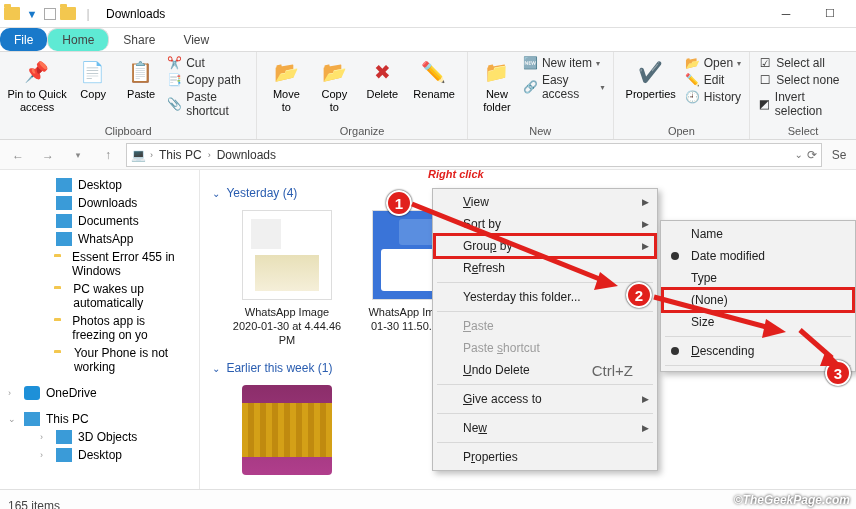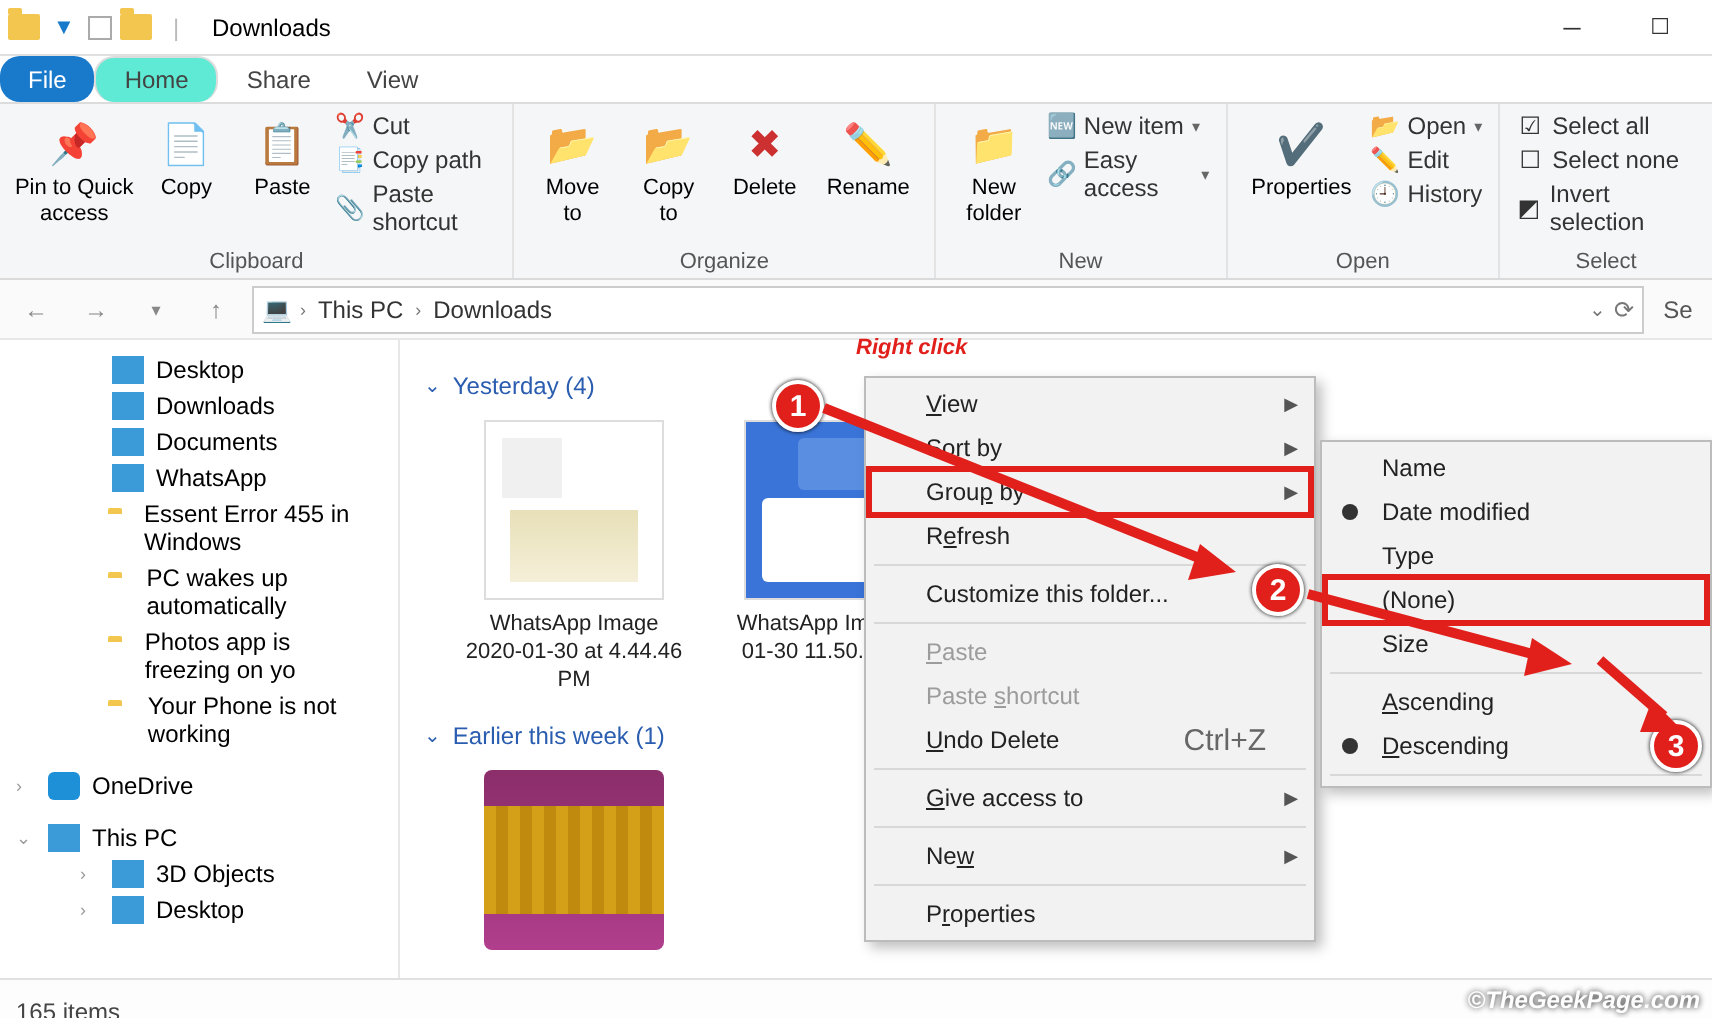--- a/index.html
+++ b/index.html
@@ -354,21 +354,21 @@
     </div>
   <div class="mi hi">
       <span>Grou<u>p</u> by</span>
       <span class="arrow">▶</span>
     </div>
   <div class="mi">
       <span>R<u>e</u>fresh</span>
     </div>
   <div class="sep"></div>
   <div class="mi">
-      <span>Customize this folder...</span>
+      <span>Yesterday this folder...</span>
     </div>
   <div class="sep"></div>
   <div class="mi disabled">
       <span><u>P</u>aste</span>
     </div>
   <div class="mi disabled">
       <span>Paste <u>s</u>hortcut</span>
     </div>
   <div class="mi">
       <span><u>U</u>ndo Delete</span>
@@ -401,23 +401,20 @@
   <div class="mi">
       <span>Type</span>
     </div>
   <div class="mi hi">
       <span>(None)</span>
     </div>
   <div class="mi">
       <span>Size</span>
     </div>
   <div class="sep"></div>
-  <div class="mi">
-      <span><u>A</u>scending</span>
-    </div>
   <div class="mi">
       <span class="rad"></span>
       <span><u>D</u>escending</span>
     </div>
   <div class="sep"></div>
 </div>
 
 <div class="anno rc">Right click</div>
 <div class="badge" style="left:386px; top:190px">1</div>
 <div class="badge" style="left:626px; top:282px">2</div>

